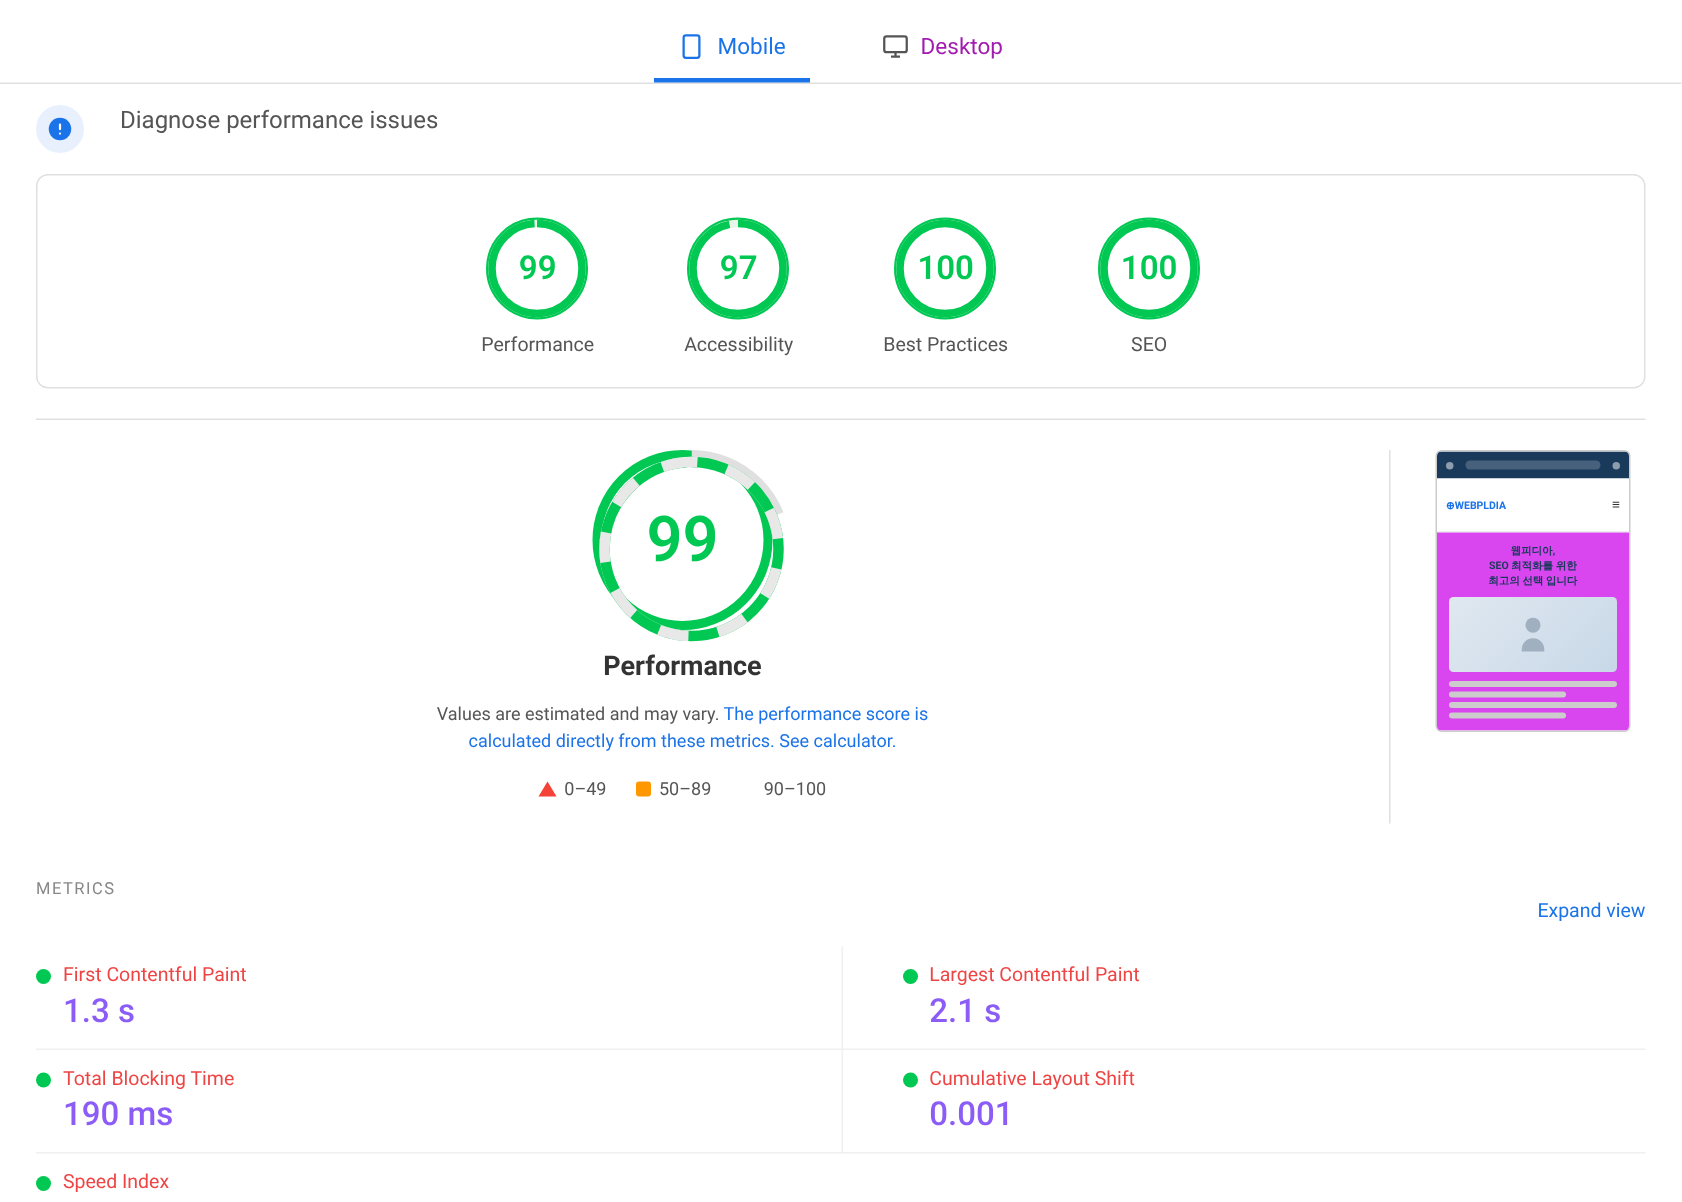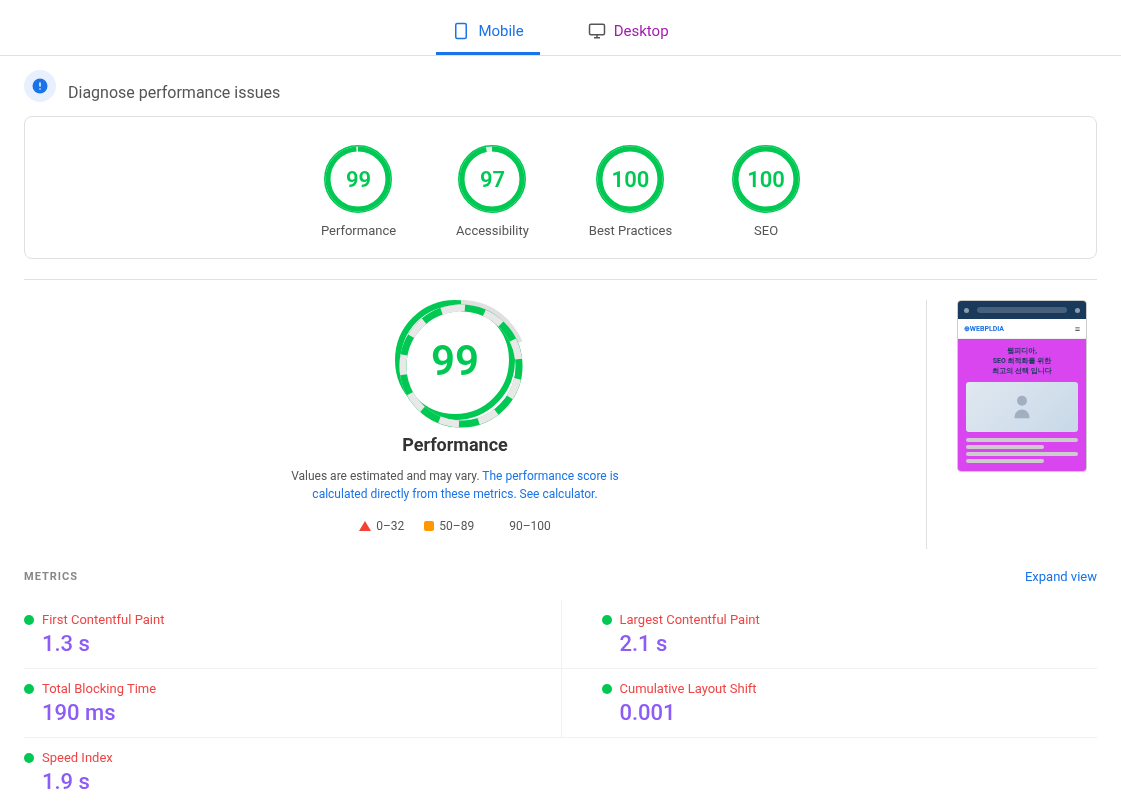--- a/index.html
+++ b/index.html
@@ -46,23 +46,23 @@
     }
 
     .nav-tab .tab-icon {
       width: 18px;
       height: 18px;
     }
 
     
     .header-area {
       display: flex;
-      align-items: flex-end;
+      align-items: flex-start;
       padding: 14px 24px;
-      gap: 12px;
+      gap: 24px;
     }
 
     .diagnose-icon {
       width: 32px;
       height: 32px;
       background: #e8f0fe;
       border-radius: 50%;
       display: flex;
       align-items: center;
       justify-content: center;
@@ -256,21 +256,21 @@
 
     .site-preview-bar .bar-dot {
       width: 5px;
       height: 5px;
       background: rgba(255,255,255,0.5);
       border-radius: 50%;
     }
 
     .site-preview-nav {
       background: #fff;
-      height: 20px;
+      height: 36px;
       display: flex;
       align-items: center;
       padding: 0 6px;
       border-bottom: 1px solid #eee;
     }
 
     .site-preview-logo {
       font-size: 7px;
       font-weight: bold;
       color: #1a73e8;
@@ -324,30 +324,31 @@
 
     .metrics-header {
       display: flex;
       justify-content: space-between;
       align-items: center;
       margin-bottom: 16px;
     }
 
     .metrics-title {
       font-size: 11px;
-      font-weight: 700;
+      font-weight: 400;
       color: #888;
       letter-spacing: 1px;
     }
 
     .expand-view {
       font-size: 13px;
       color: #1a73e8;
       cursor: pointer;
       text-decoration: none;
+      margin-top: 31px;
     }
 
     .metrics-grid {
       display: grid;
       grid-template-columns: 1fr 1fr;
       gap: 0;
     }
 
     .metric-item {
       padding: 12px 16px 12px 0;
@@ -491,21 +492,21 @@
 
         <p class="score-description">
           <span>Values are estimated and may vary.</span>
           <a href="#"> The performance score is calculated directly from these metrics.</a>
           <a href="#"> See calculator.</a>
         </p>
 
         <div class="legend-row">
           <div class="legend-item">
             <div class="legend-triangle"></div>
-            <span>0–32</span>
+            <span>0–49</span>
           </div>
           <div class="legend-item">
             <div class="legend-square"></div>
             <span>50–89</span>
           </div>
           <div class="legend-item">
             <div class="legend-dot"></div>
             <span>90–100</span>
           </div>
         </div>

